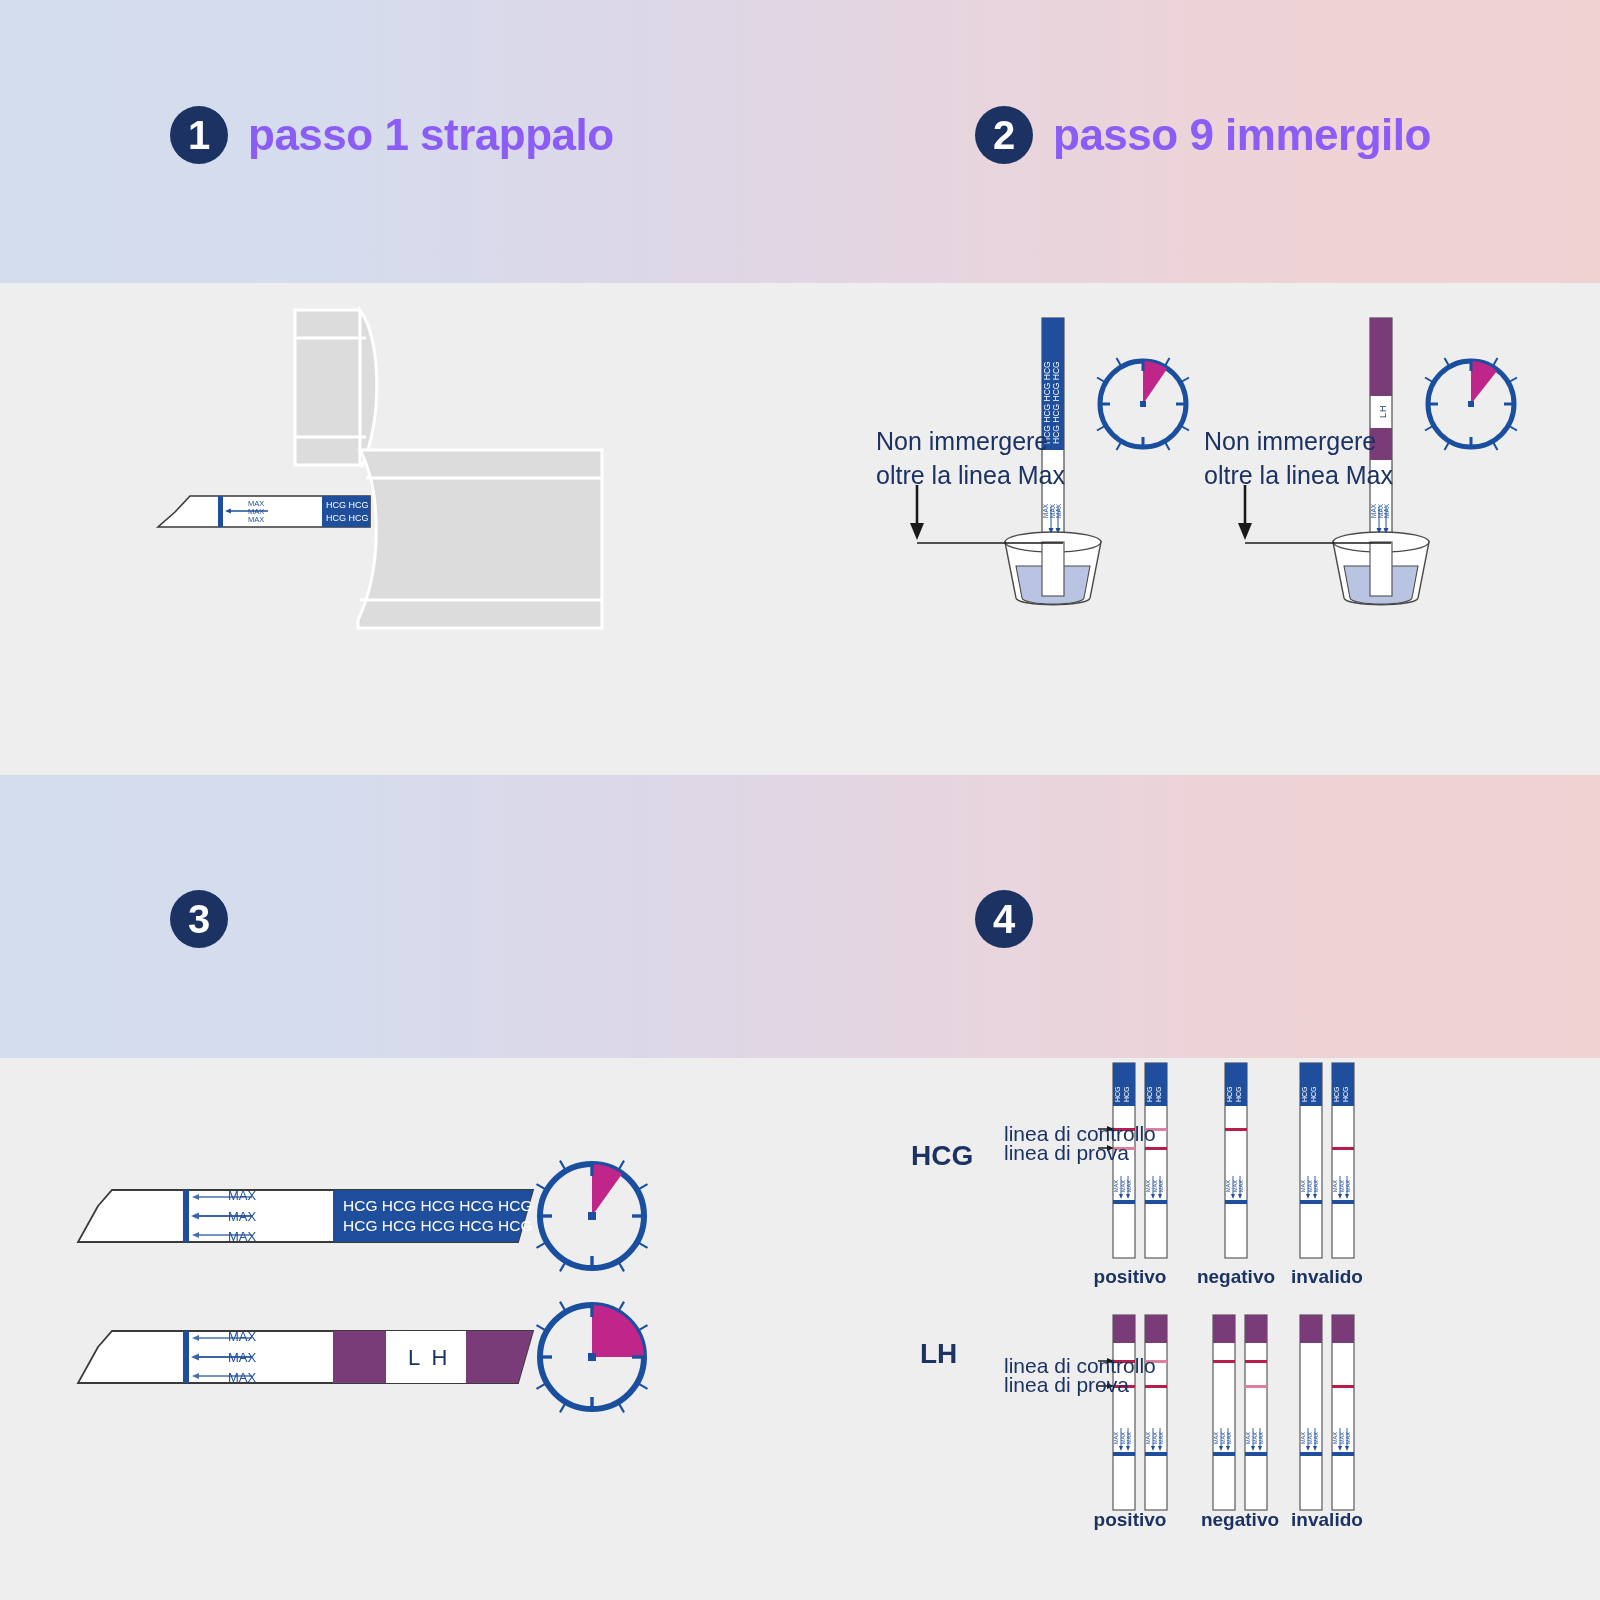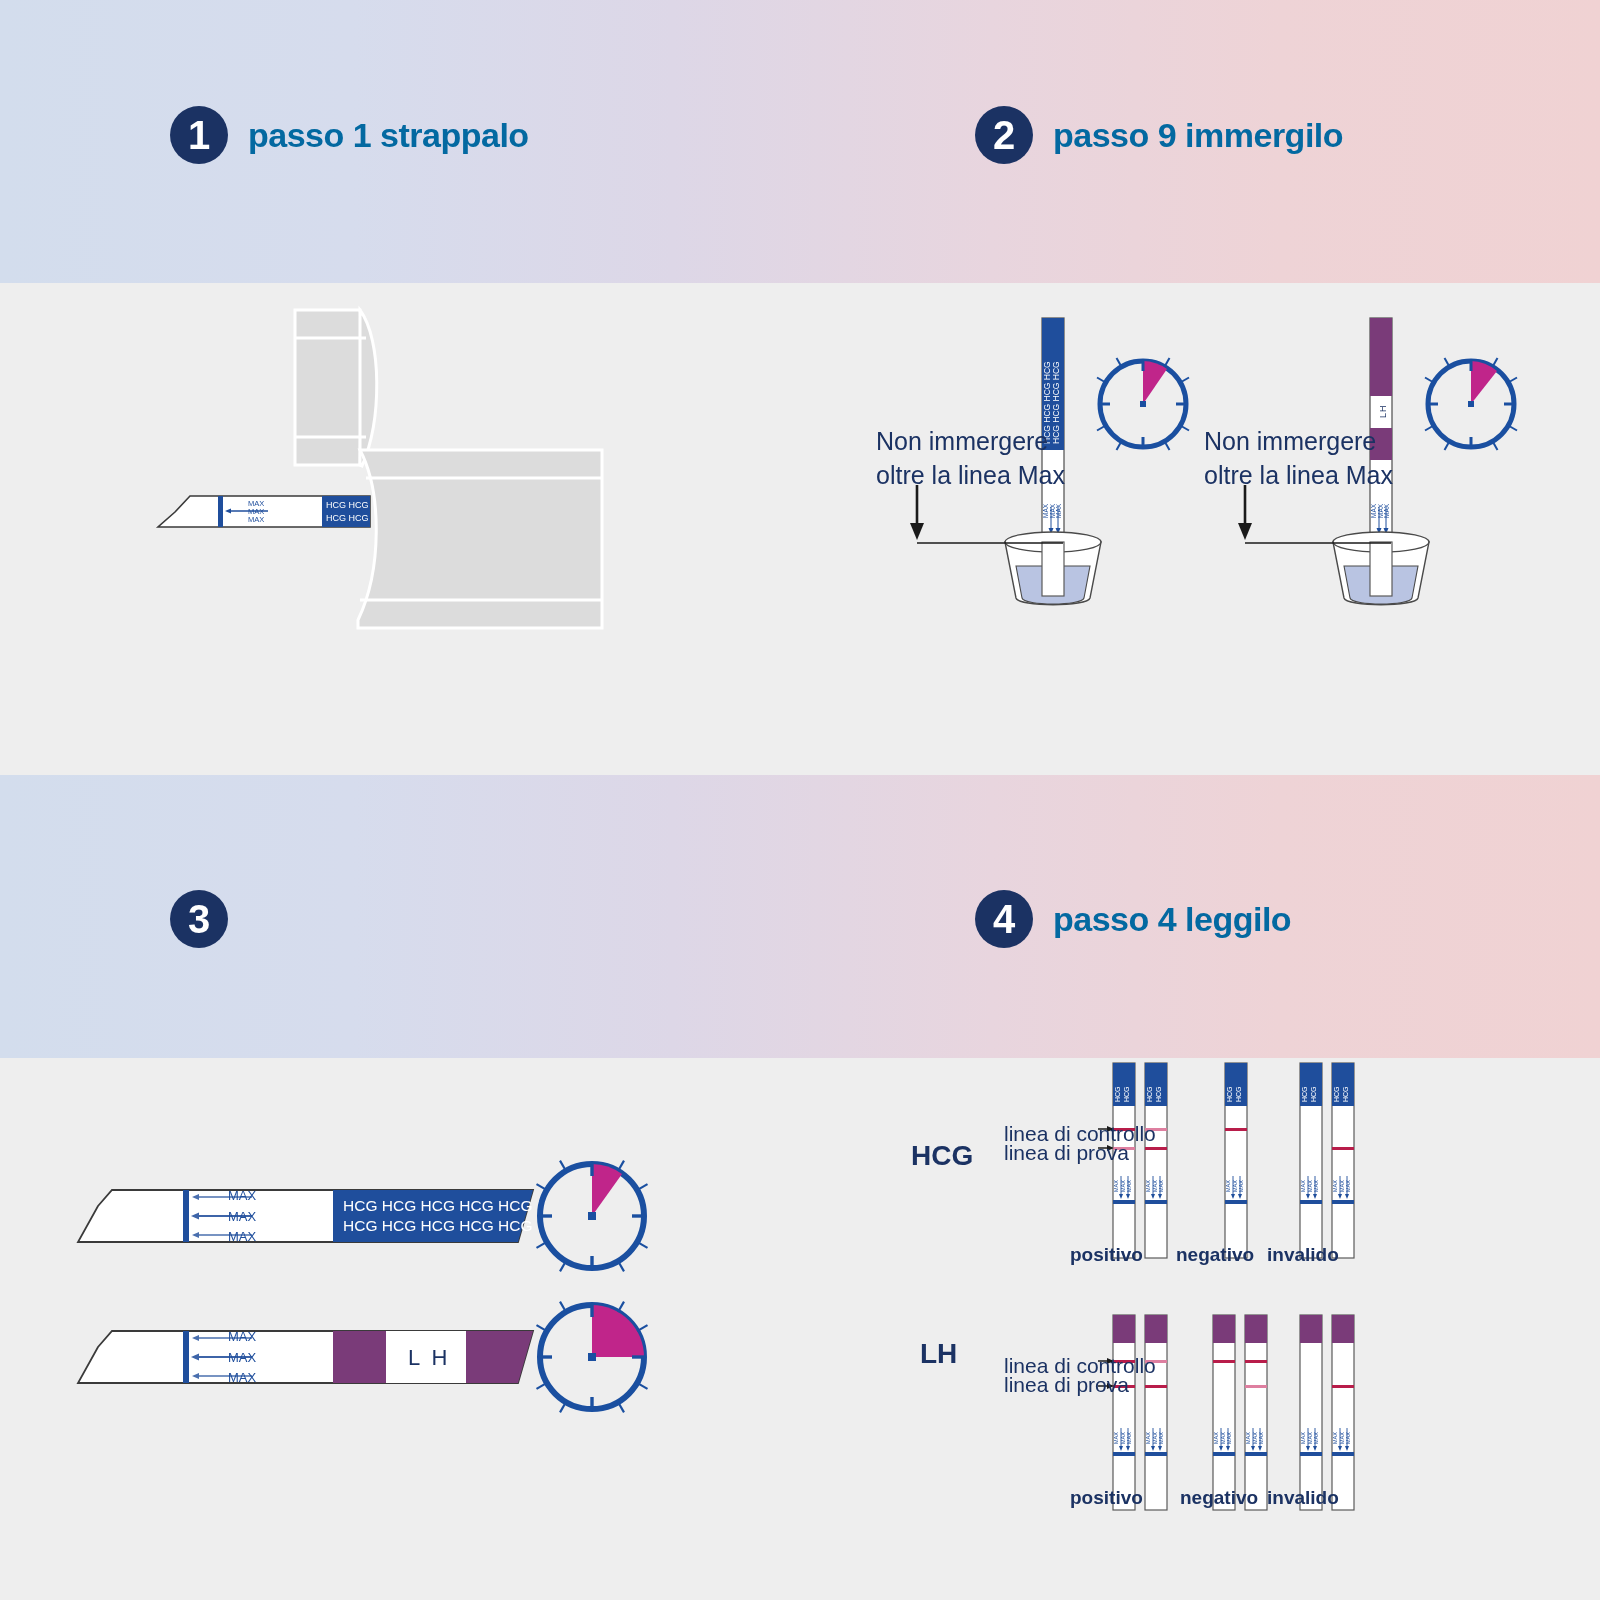--- a/index.html
+++ b/index.html
@@ -56,23 +56,23 @@
     color: #ffffff;
     font-size: 40px;
     font-weight: bold;
     display: flex;
     align-items: center;
     justify-content: center;
     line-height: 1;
     flex: none;
   }
   .step-title {
-    font-size: 34px;
+    font-size: 44px;
     font-weight: bold;
-    color: #0369a1;
+    color: #8b5cf6;
     letter-spacing: -0.5px;
     white-space: nowrap;
   }
 
   .head-1 { left: 170px; top: 106px; }
   .head-2 { left: 975px; top: 106px; }
   .head-3 { left: 170px; top: 890px; }
   .head-4 { left: 975px; top: 890px; }
 
   
@@ -104,22 +104,23 @@
     position: absolute;
     color: #1b3263;
     font-size: 28px;
     font-weight: bold;
   }
   .res-label {
     position: absolute;
     color: #1b3263;
     font-size: 19px;
     font-weight: bold;
-    text-align: left;
+    text-align: center;
     white-space: nowrap;
+    margin-top: 22px;
   }
 </style>
 </head>
 <body>
 
 <div class="page">
 
   <div class="band band-1"></div>
   <div class="panel-bg panel-1"></div>
   <div class="band band-2"></div>
@@ -131,21 +132,20 @@
   </div>
   <div class="step-head head-2">
     <div class="step-badge">2</div>
     <div class="step-title">passo 9 immergilo</div>
   </div>
   <div class="step-head head-3">
     <div class="step-badge">3</div>
   </div>
   <div class="step-head head-4">
     <div class="step-badge">4</div>
-    <div class="step-title">passo 4 leggilo</div>
   </div>
 
   <svg class="svg-layer" viewBox="0 0 1600 1600" xmlns="http://www.w3.org/2000/svg">
     <defs>
       <clipPath id="clipAll">
           <rect x="0" y="0" width="1600" height="1600"></rect>
         </clipPath>
     </defs>
 
     <g>

